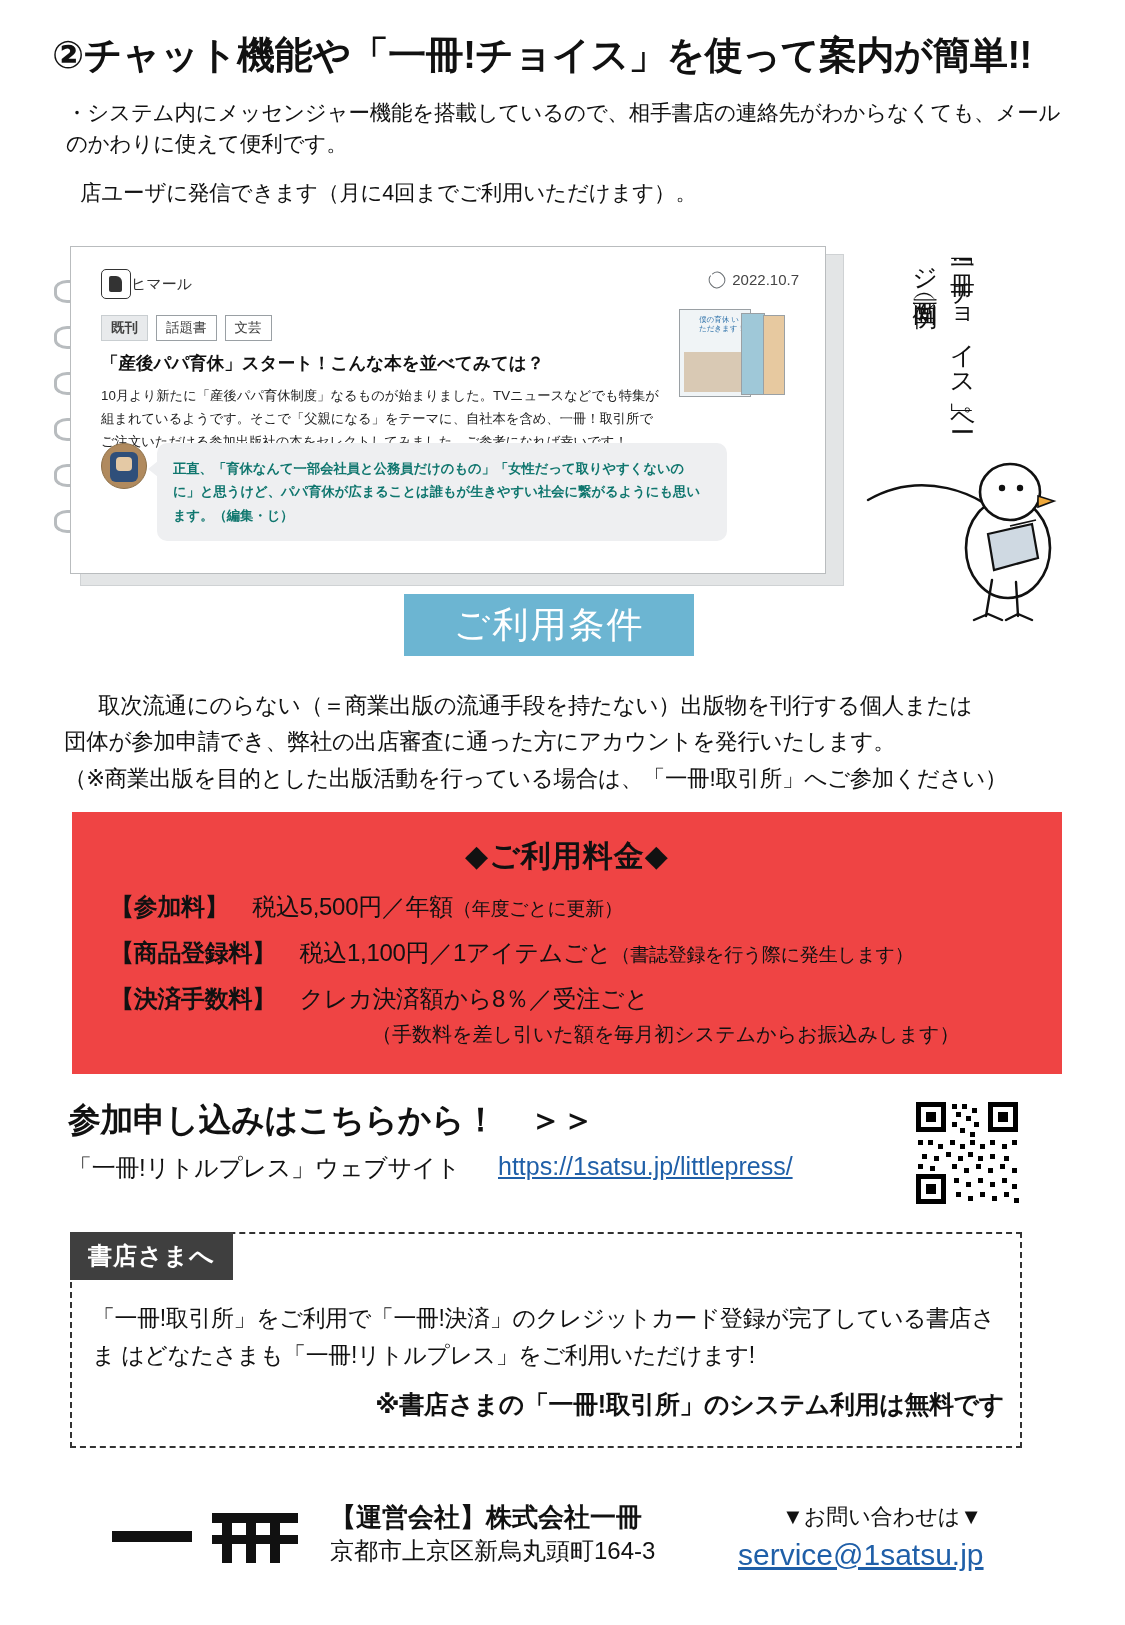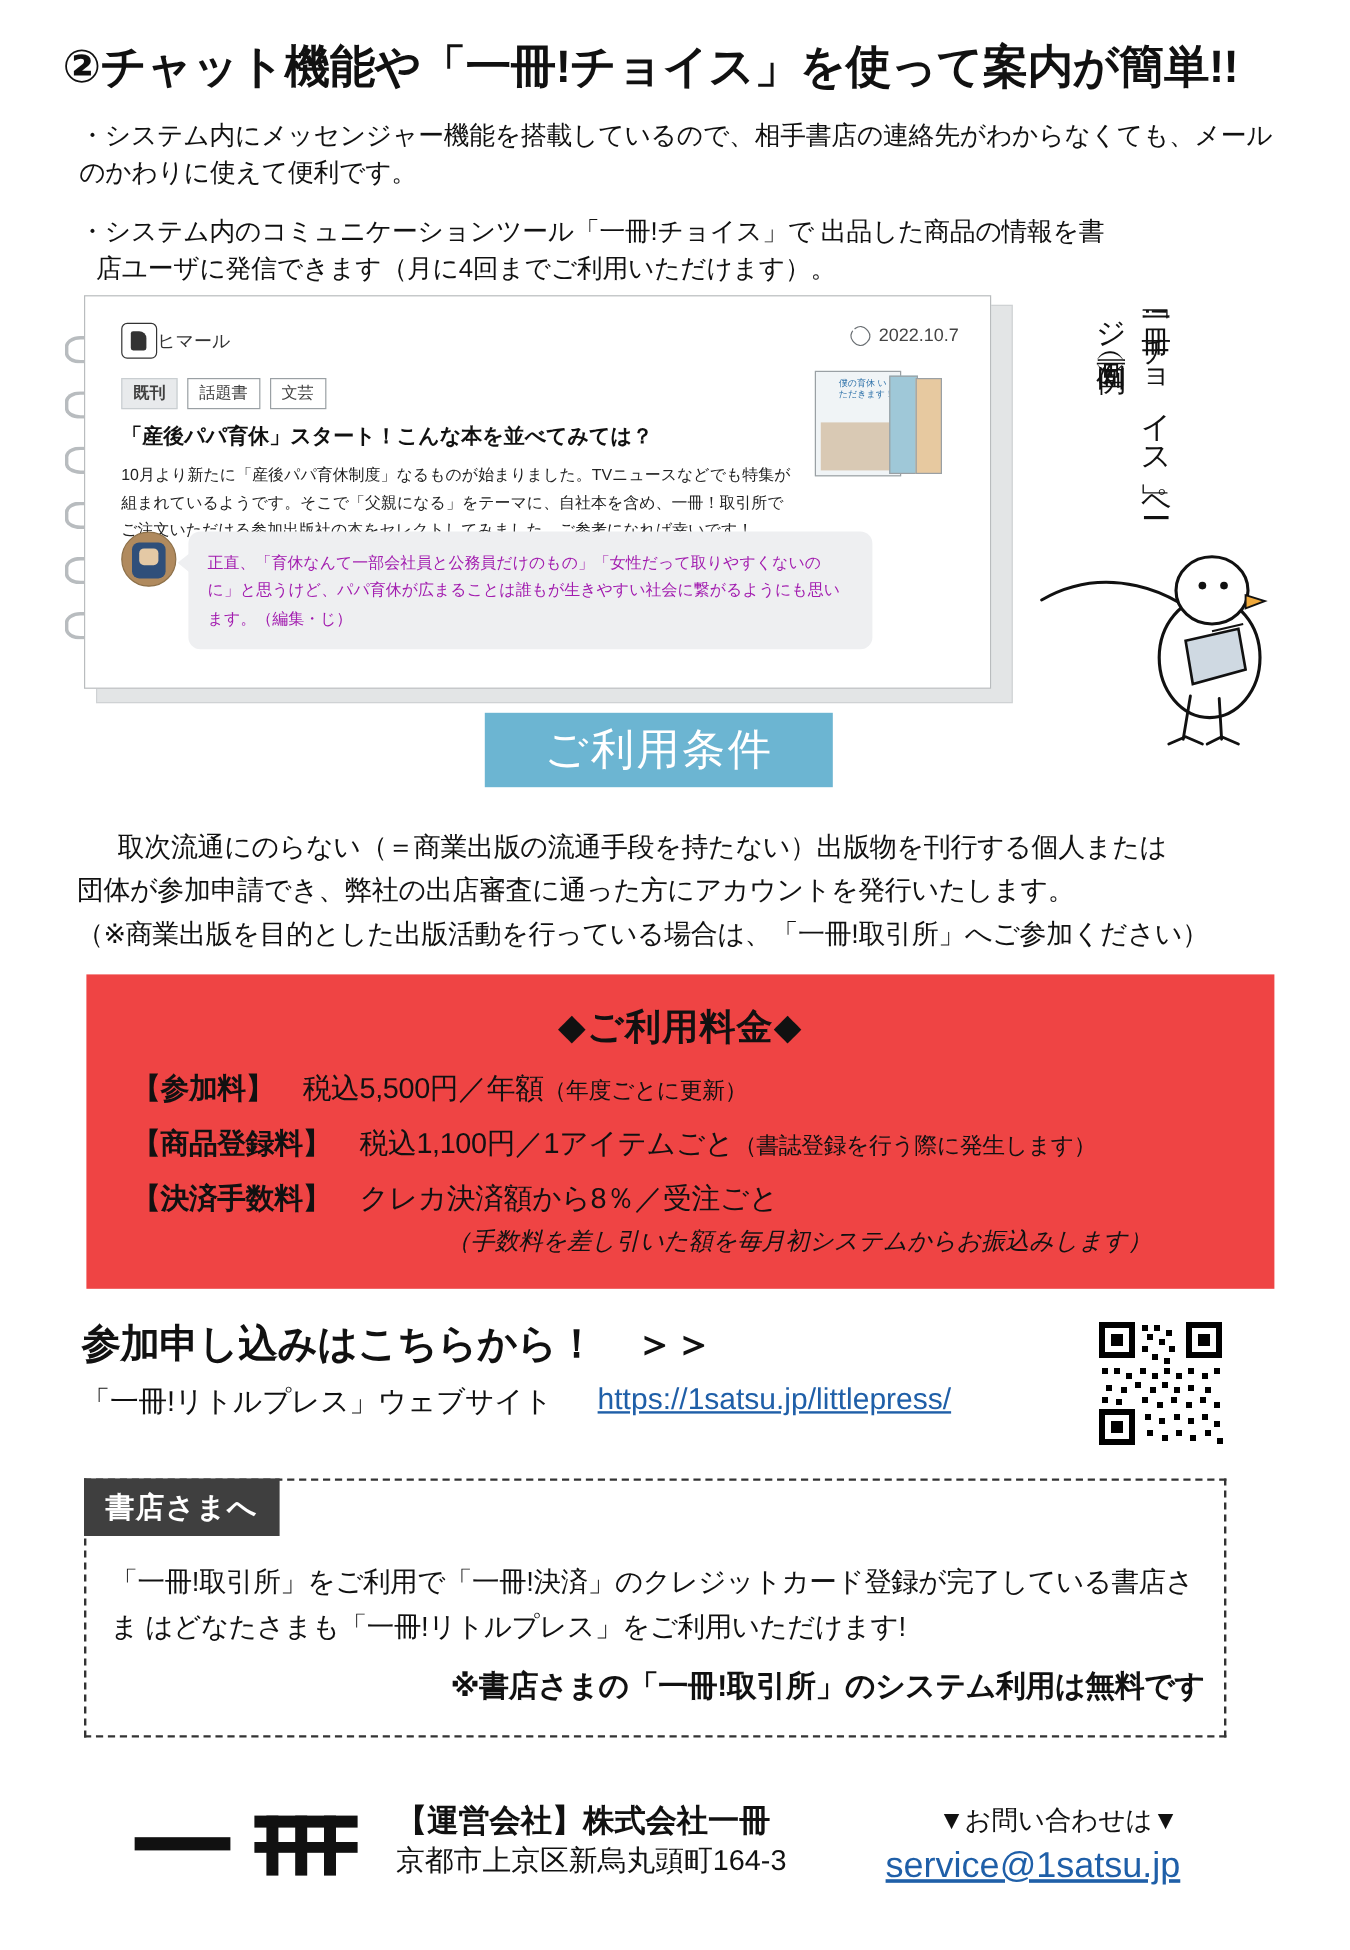--- a/index.html
+++ b/index.html
@@ -187,22 +187,23 @@
 
   .comment {
     position: absolute;
     left: 86px; top: 196px;
     width: 570px;
     background: #eeeff1;
     border-radius: 10px;
     padding: 14px 16px;
     font-size: 13.3px;
     line-height: 1.75;
-    color: #a21caf;
+    color: #0f766e;
     box-sizing: border-box;
+    font-weight: bold;
   }
   .comment::before {
     content: "";
     position: absolute;
     left: -9px; top: 18px;
     border-top: 8px solid transparent;
     border-bottom: 8px solid transparent;
     border-right: 10px solid #eeeff1;
   }
   .c-avatar {
@@ -293,21 +294,20 @@
   .price-row {
     font-size: 24px;
     margin: 14px 0 0 38px;
     letter-spacing: -0.3px;
   }
   .price-row .lbl { font-weight: bold; }
   .price-row .small { font-size: 19px; }
   .price-note {
     font-size: 20px;
     margin: 6px 11px 0 300px;
-    font-style: italic;
   }
 
   
   .apply-title {
     position: absolute;
     left: 68px;
     top: 1098px;
     font-size: 33px;
     font-weight: bold;
     letter-spacing: -0.5px;
@@ -409,21 +409,20 @@
 </style>
 </head>
 <body>
 
 <div class="page">
 
   <div class="headline">②チャット機能や「一冊!チョイス」を使って案内が簡単!!</div>
 
   <div class="bullet bullet-1">・システム内にメッセンジャー機能を搭載しているので、相手書店の連絡先がわからなくても、メールのかわりに使えて便利です。</div>
   <div class="bullet bullet-2">
-    <span>・システム内のコミュニケーションツール「一冊!チョイス」で 出品した商品の情報を書</span>
     <span class="ind">店ユーザに発信できます（月に4回までご利用いただけます）。</span>
   </div>
 
   <div class="rings">
     <div class="ring" style="top:8px;left:6px;"></div>
     <div class="ring" style="top:54px;left:6px;"></div>
     <div class="ring" style="top:100px;left:6px;"></div>
     <div class="ring" style="top:146px;left:6px;"></div>
     <div class="ring" style="top:192px;left:6px;"></div>
     <div class="ring" style="top:238px;left:6px;"></div>

